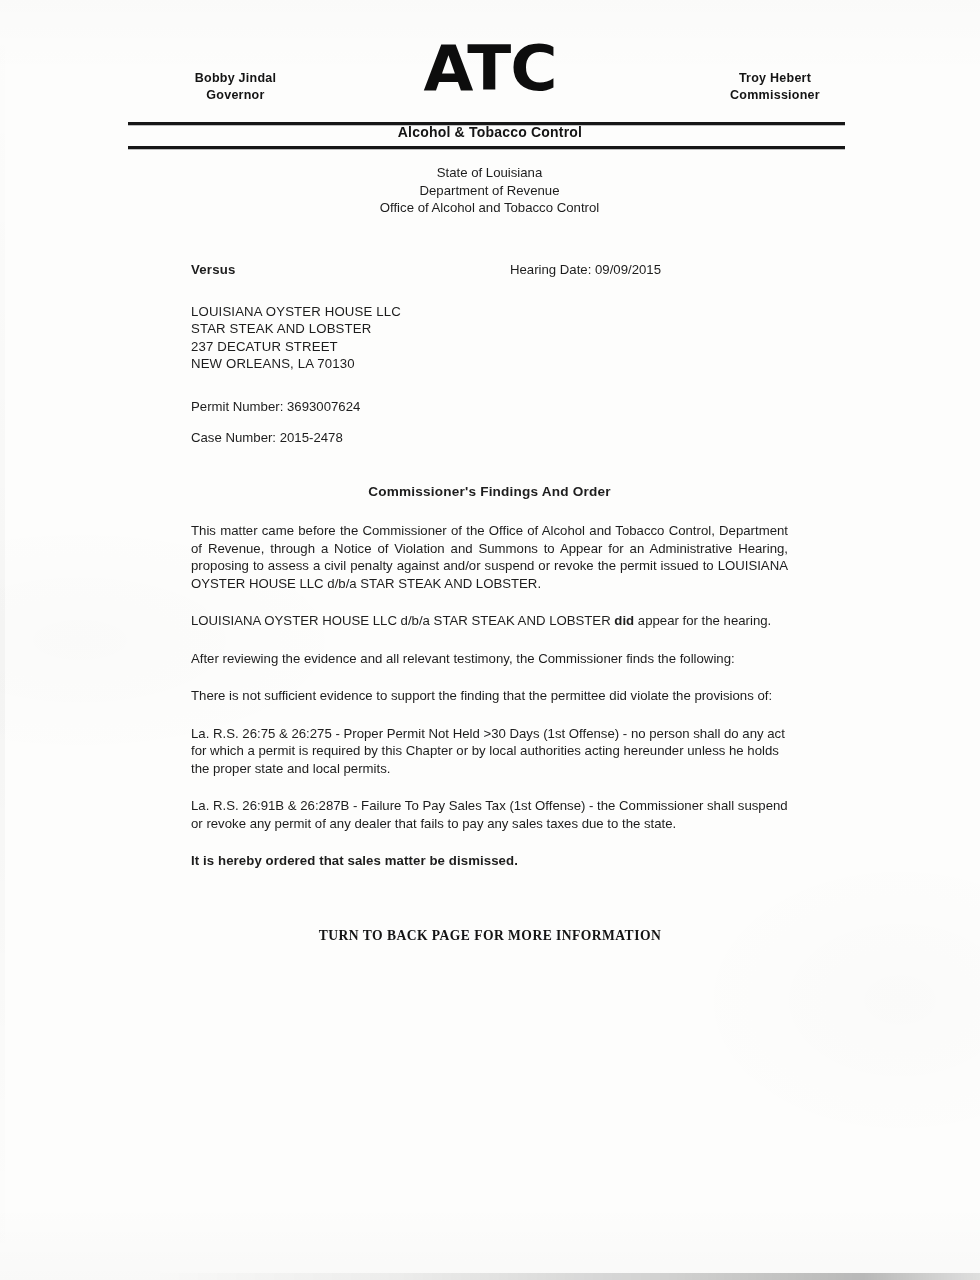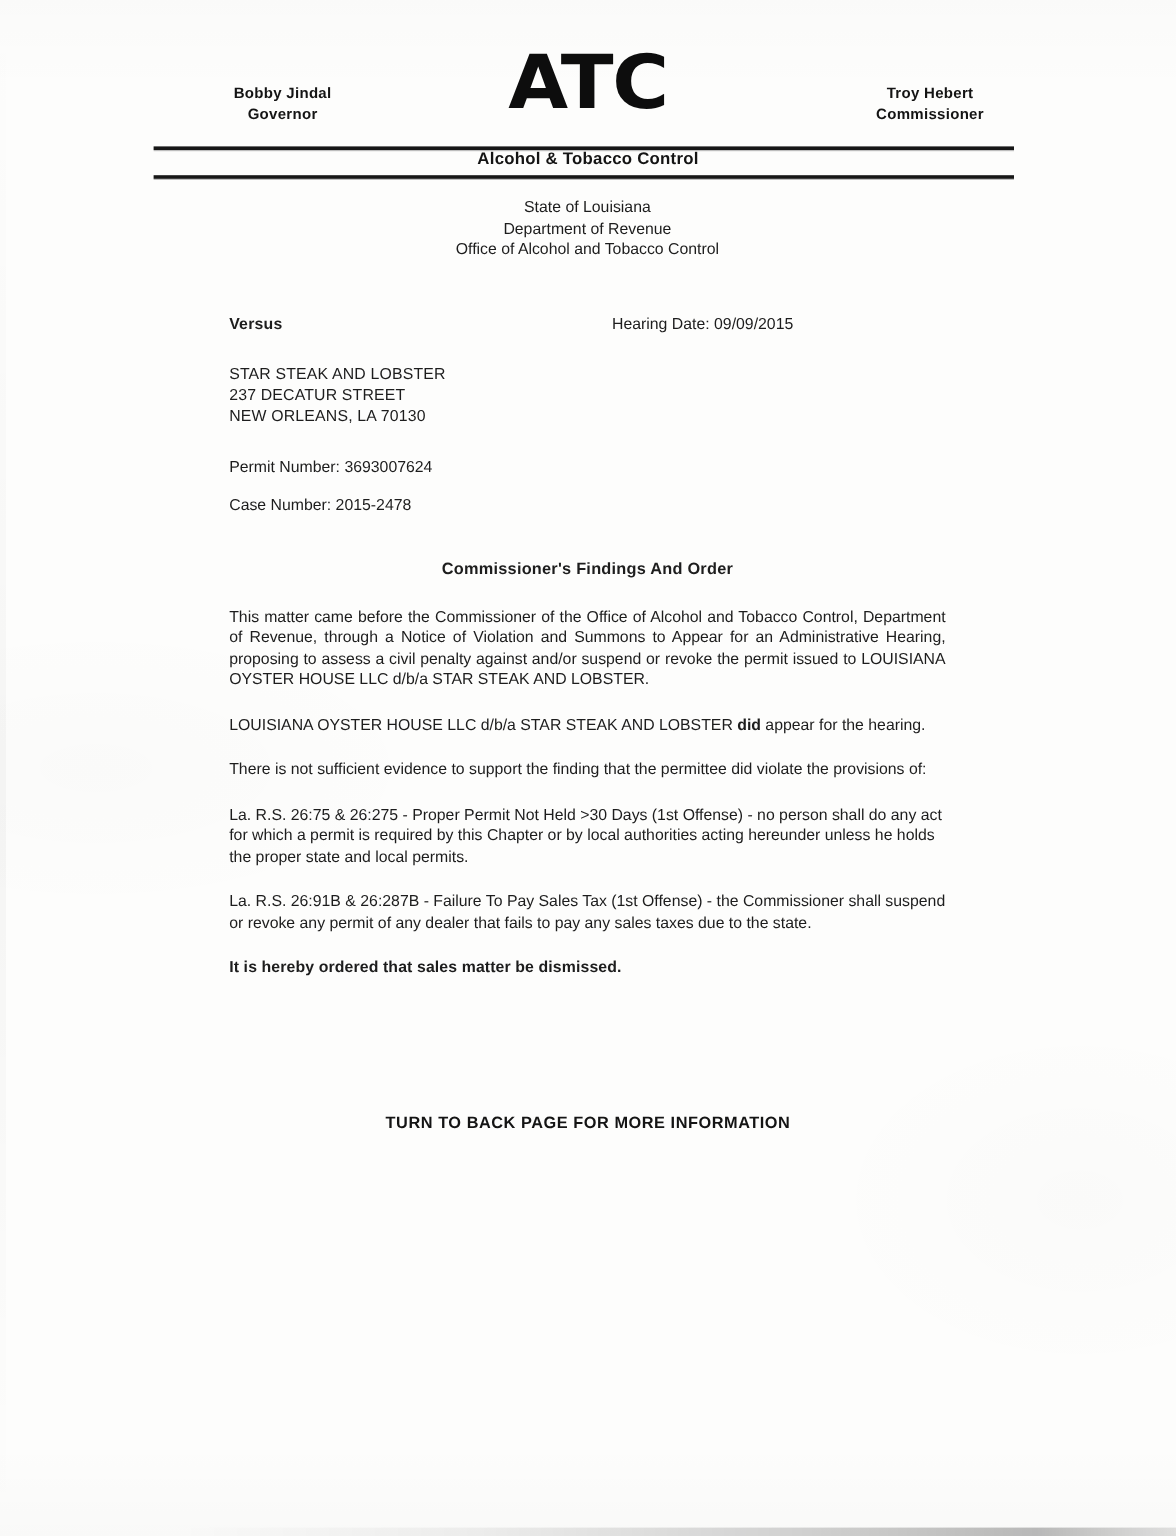--- a/index.html
+++ b/index.html
@@ -193,20 +193,21 @@
   .backpage-note {
     position: absolute;
     left: 0;
     top: 928px;
     width: 100%;
     text-align: center;
     font-size: 13.6px;
     font-weight: bold;
     letter-spacing: 0.45px;
     color: #141414;
+    font-family: Liberation Serif, serif;
   }
 </style>
 </head>
 <body>
 
 <div class="page">
 
   <div class="scan-noise"></div>
   <div class="edge-smudge-left"></div>
   <div class="edge-smudge-bottom"></div>
@@ -237,36 +238,38 @@
       <div>Department of Revenue</div>
       <div>Office of Alcohol and Tobacco Control</div>
     </div>
 
     <div class="versus-row">
       <span class="versus-label">Versus</span>
       <span class="hearing-date">Hearing Date: 09/09/2015</span>
     </div>
 
     <div class="respondent-block">
+      <div>LOUISIANA OYSTER HOUSE LLC</div>
       <div>STAR STEAK AND LOBSTER</div>
       <div>237 DECATUR STREET</div>
       <div>NEW ORLEANS, LA 70130</div>
     </div>
 
     <div class="identifiers">
       <div>Permit Number: 3693007624</div>
       <div>Case Number: 2015-2478</div>
     </div>
 
     <div class="order-title">Commissioner's Findings And Order</div>
 
     <p class="body-par">This matter came before the Commissioner of the Office of Alcohol and Tobacco Control, Department of Revenue, through a Notice of Violation and Summons to Appear for an Administrative Hearing, proposing to assess a civil penalty against and/or suspend or revoke the permit issued to LOUISIANA OYSTER HOUSE LLC d/b/a STAR STEAK AND LOBSTER.</p>
 
     <p class="body-par"><span>LOUISIANA OYSTER HOUSE LLC d/b/a STAR STEAK AND LOBSTER </span><b>did</b><span> appear for the hearing.</span></p>
 
+    <p class="body-par last-short">After reviewing the evidence and all relevant testimony, the Commissioner finds the following:</p>
 
     <p class="body-par">There is not sufficient evidence to support the finding that the permittee did violate the provisions of:</p>
 
     <p class="statute">La. R.S. 26:75  &amp; 26:275 - Proper Permit Not Held &gt;30 Days (1st Offense) - no person shall do any act for which a permit is required by this Chapter or by local authorities acting hereunder unless he holds the proper state and local permits.</p>
 
     <p class="statute">La. R.S. 26:91B &amp; 26:287B - Failure To Pay Sales Tax (1st Offense) - the Commissioner shall suspend or revoke any permit of any dealer that fails to pay any sales taxes due to the state.</p>
 
     <p class="disposition">It is hereby ordered that sales matter be dismissed.</p>
   </div>
 

